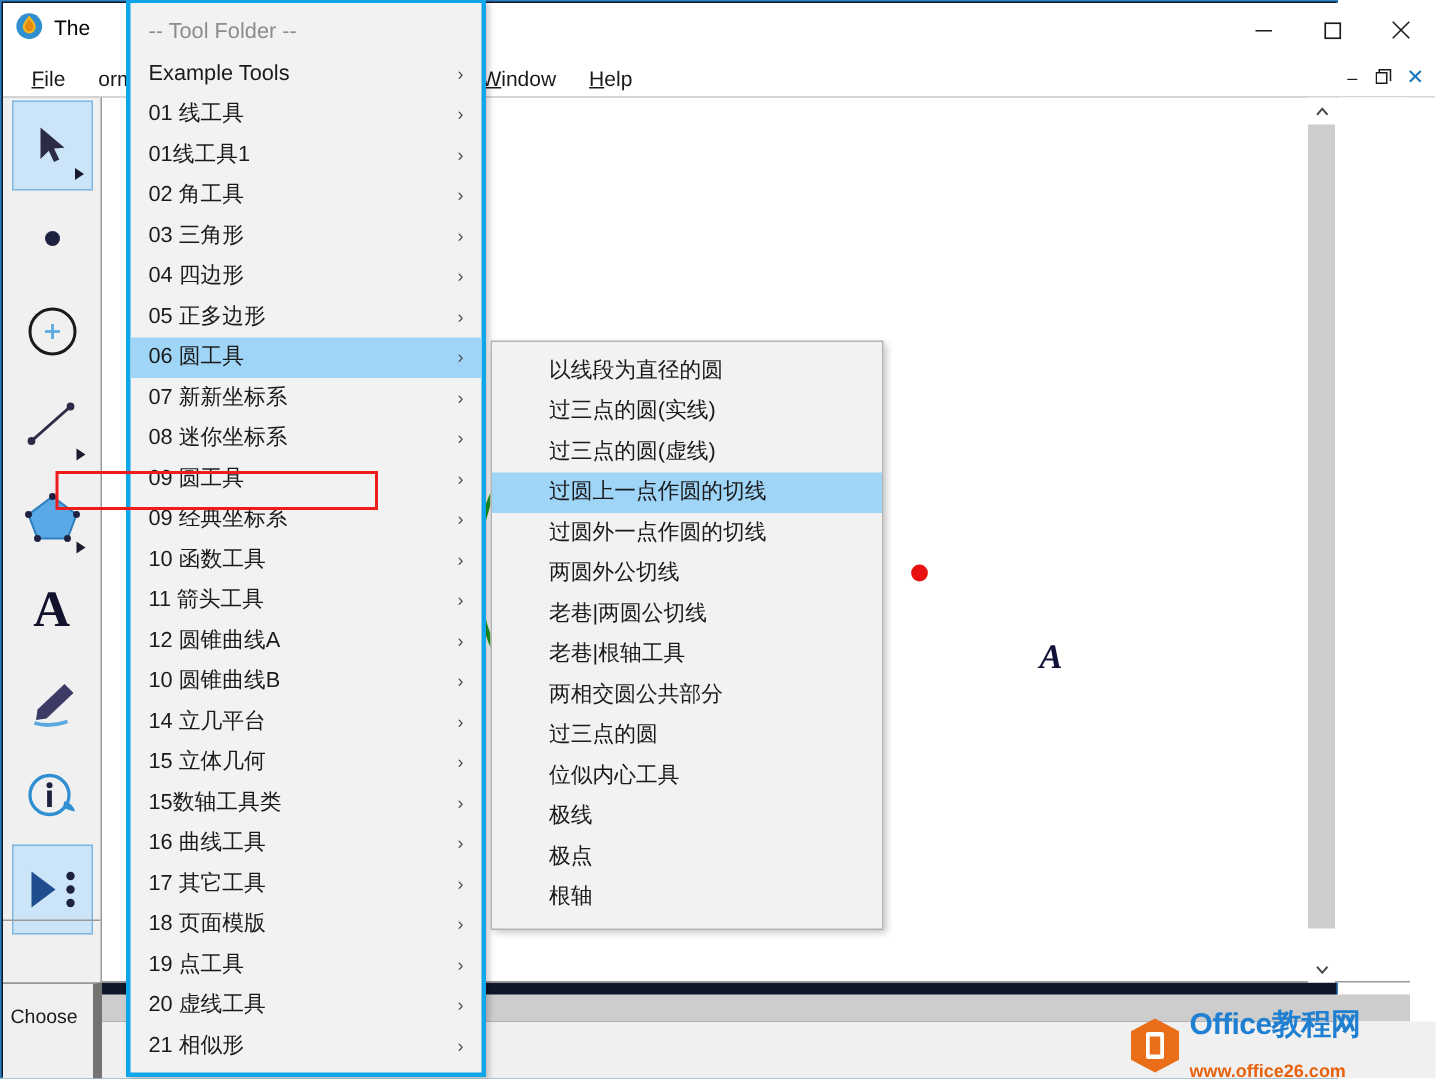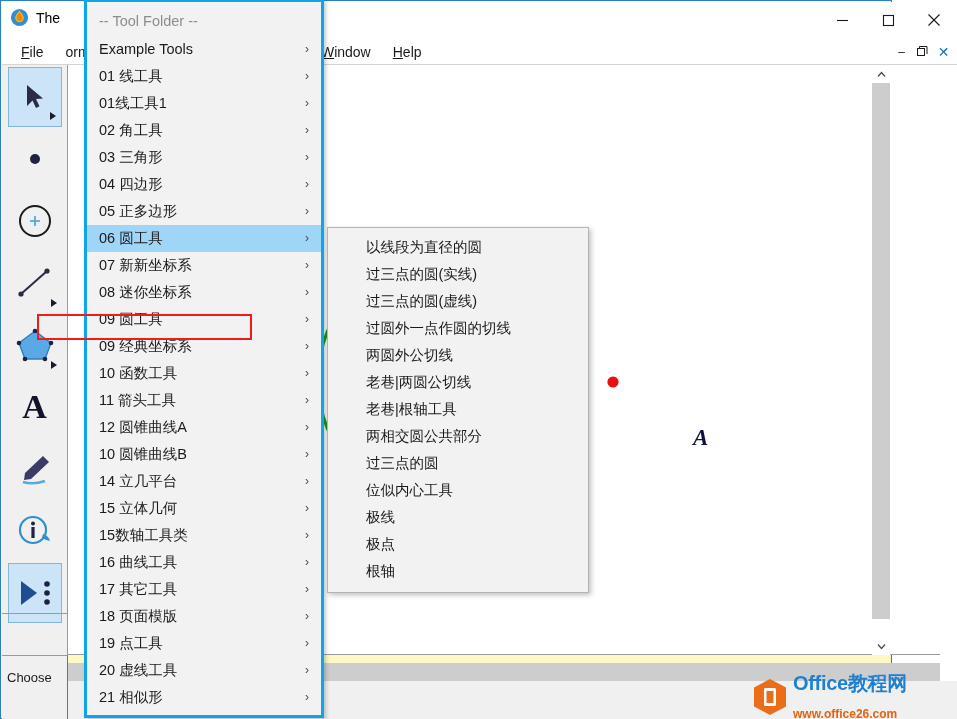--- a/index.html
+++ b/index.html
@@ -3,21 +3,21 @@
 <meta charset="utf-8">
 <style>
   html,body{margin:0;padding:0;}
   body{
     width:957px;height:719px;overflow:hidden;position:relative;
     font-family:"Liberation Sans","DejaVu Sans",sans-serif;
     background:#ffffff;
   }
   
   #app-window{position:absolute;left:0;top:0;width:892px;height:719px;
-    background:#fef9c3;border:1px solid #2e7fc1;box-sizing:border-box;}
+    background:#0f172a;border:1px solid #2e7fc1;box-sizing:border-box;}
 
   
   #title-bar{position:absolute;left:1px;top:1px;width:955px;height:36px;
     background:#ffffff;box-sizing:border-box;}
   #title-left{position:absolute;left:8px;top:6px;display:flex;align-items:center;gap:7px;}
   .gsp-logo{width:19px;height:19px;position:relative;display:inline-block;}
   #app-title{font-size:14px;color:#000;white-space:nowrap;}
   .win-btns{position:absolute;right:0;top:0;height:36px;display:flex;}
   .win-btn{width:46px;height:36px;display:flex;align-items:center;justify-content:center;}
   .win-btn svg{display:block;}
@@ -36,21 +36,21 @@
   
   #tool-palette{position:absolute;left:1px;top:64px;width:66px;height:590px;
     background:#f0f0f0;border-right:1px solid #9a9a9a;box-sizing:border-box;}
   .tool-btn{position:relative;width:54px;height:60px;margin:2px auto 0 auto;
     display:flex;align-items:center;justify-content:center;box-sizing:border-box;}
   .tool-btn.selected{background:#cce4f7;border:1px solid #7fb8e0;}
   .tool-arrow{position:absolute;right:5px;bottom:6px;width:0;height:0;
     border-left:6px solid #1a1a2e;border-top:4px solid transparent;border-bottom:4px solid transparent;}
   #palette-divider{position:absolute;left:0;top:548px;width:65px;height:1px;background:#9a9a9a;}
   #status-strip{position:absolute;left:1px;top:654px;width:66px;height:64px;
-    background:#f0f0f0;border-right:1px solid #737373;border-top:1px solid #9a9a9a;box-sizing:border-box;}
+    background:#f0f0f0;border-right:6px solid #737373;border-top:1px solid #9a9a9a;box-sizing:border-box;}
   #choose-label{position:absolute;left:5px;top:14px;font-size:13px;color:#1a1a1a;white-space:nowrap;}
 
   
   #canvas-area{position:absolute;left:67px;top:64px;width:872px;height:590px;
     background:#ffffff;border-bottom:1px solid #9a9a9a;box-sizing:border-box;overflow:hidden;}
   #geometry-svg{position:absolute;left:0;top:0;}
   #point-label-a{position:absolute;left:625px;top:360px;font-family:"Liberation Serif","DejaVu Serif",serif;
     font-style:italic;font-weight:bold;font-size:23px;color:#11123a;}
 
   
@@ -347,20 +347,23 @@
   <div id="circle-submenu">
     <div class="sub-item">
       <span>以线段为直径的圆</span>
     </div>
     <div class="sub-item">
       <span>过三点的圆(实线)</span>
     </div>
     <div class="sub-item">
       <span>过三点的圆(虚线)</span>
     </div>
+    <div class="sub-item active">
+      <span>过圆上一点作圆的切线</span>
+    </div>
     <div class="sub-item">
       <span>过圆外一点作圆的切线</span>
     </div>
     <div class="sub-item">
       <span>两圆外公切线</span>
     </div>
     <div class="sub-item">
       <span>老巷|两圆公切线</span>
     </div>
     <div class="sub-item">

